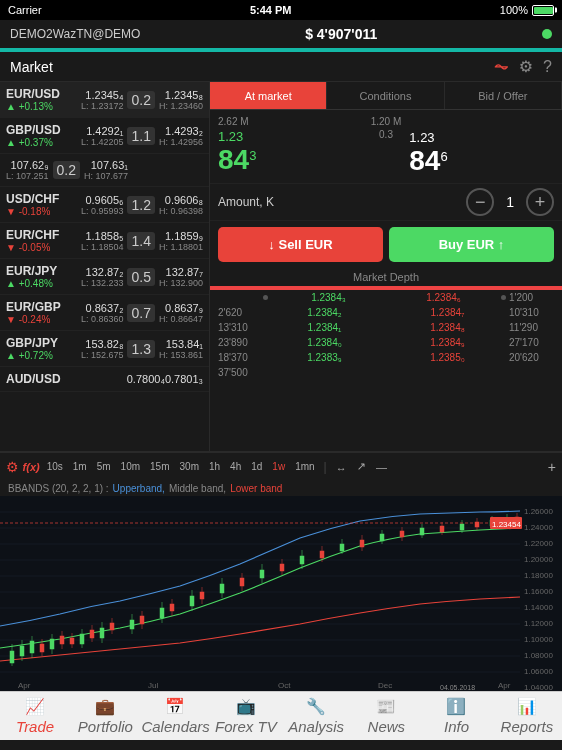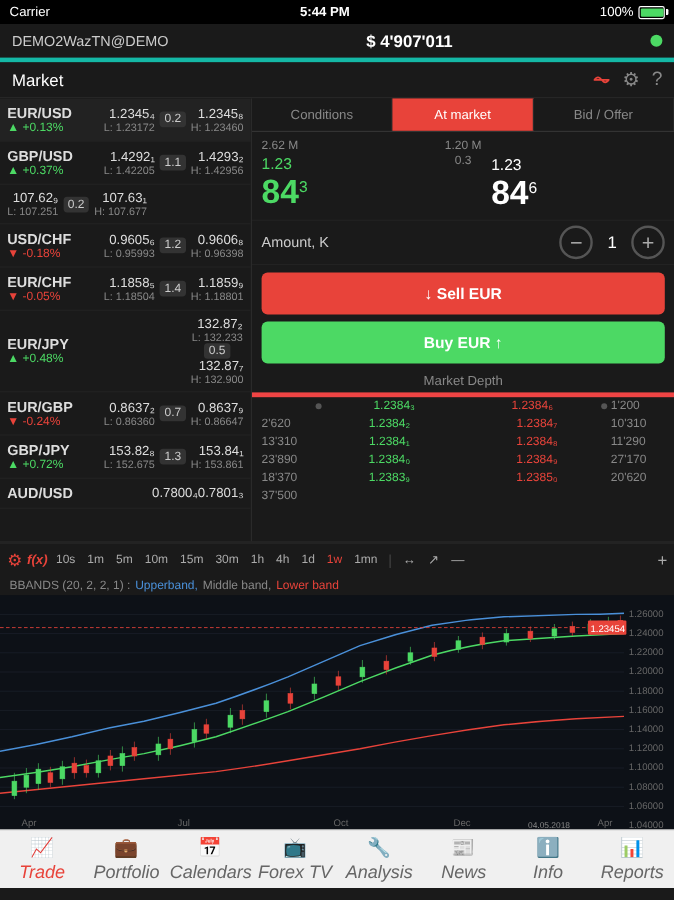--- a/index.html
+++ b/index.html
@@ -35,21 +35,21 @@
     .market-item { display: flex; align-items: center; padding: 5px 6px; border-bottom: 1px solid #222; cursor: pointer; }
     .market-item.active { background: #222; }
     .market-item .pair-info { flex: 1; }
     .market-item .pair-name { font-size: 12px; color: #ddd; font-weight: 600; }
     .market-item .pair-change { font-size: 10px; }
     .pair-change.up { color: #4cd964; }
     .pair-change.down { color: #e8433a; }
     .market-item .prices { text-align: right; flex: 1; }
     .market-item .price-main { font-size: 11px; color: #ddd; }
     .market-item .price-low { font-size: 9px; color: #888; }
-    .market-item .spread-badge { background: #333; border-radius: 3px; padding: 1px 4px; font-size: 10px; color: #ccc; margin: 0 4px; min-width: 20px; text-align: center; }
+    .market-item .spread-badge { background: #333; border-radius: 3px; padding: 1px 4px; font-size: 14px; color: #ccc; margin: 0 4px; min-width: 20px; text-align: center; }
     .market-item .price-right { text-align: right; }
     .market-item .price-right .price-main-r { font-size: 11px; color: #ddd; }
     .market-item .price-right .price-high { font-size: 9px; color: #888; }
 
     
     #right-panel { flex: 1; display: flex; flex-direction: column; background: #1a1a1a; }
 
     
     #order-tabs { display: flex; height: 28px; border-bottom: 1px solid #333; }
     .order-tab { flex: 1; display: flex; align-items: center; justify-content: center; font-size: 11px; color: #888; cursor: pointer; border-right: 1px solid #2a2a2a; }
@@ -65,21 +65,21 @@
     .price-col-right .price-big-r { color: #fff; }
     .sub-price { font-size: 10px; color: #888; margin-bottom: 2px; }
 
     
     #amount-row { display: flex; align-items: center; padding: 4px 8px; border-top: 1px solid #222; border-bottom: 1px solid #222; }
     #amount-row .amt-label { flex: 1; font-size: 12px; color: #ccc; }
     .amt-btn { width: 28px; height: 28px; border-radius: 50%; border: 2px solid #555; background: transparent; color: #aaa; font-size: 18px; cursor: pointer; display: flex; align-items: center; justify-content: center; }
     .amt-value { margin: 0 12px; font-size: 14px; color: #fff; }
 
     
-    #trade-buttons { display: flex; gap: 6px; padding: 6px 8px; flex-direction: column; }
+    #trade-buttons { display: flex; gap: 6px; padding: 6px 8px; }
     .sell-btn { flex: 1; background: #e8433a; color: #fff; border: none; border-radius: 5px; padding: 10px; font-size: 13px; font-weight: 600; cursor: pointer; display: flex; align-items: center; justify-content: center; gap: 4px; }
     .buy-btn { flex: 1; background: #4cd964; color: #fff; border: none; border-radius: 5px; padding: 10px; font-size: 13px; font-weight: 600; cursor: pointer; display: flex; align-items: center; justify-content: center; gap: 4px; }
 
     
     #market-depth { flex: 1; overflow: hidden; }
     #market-depth .depth-title { text-align: center; font-size: 11px; color: #888; padding: 3px 0; border-bottom: 4px solid #ef4444; }
     .depth-row { display: flex; padding: 2px 8px; font-size: 10px; align-items: center; }
     .depth-row .d-vol-left { width: 45px; color: #888; text-align: left; }
     .depth-row .d-bid { flex: 1; color: #4cd964; text-align: center; }
     .depth-row .d-ask { flex: 1; color: #e8433a; text-align: center; }
@@ -225,21 +225,21 @@
           <div class="price-main-r">1.1859₉</div>
           <div class="price-high">H: 1.18801</div>
         </div>
       </div>
     </div>
       <div class="market-item">
       <div class="pair-info">
         <div class="pair-name">EUR/JPY</div>
         <div class="pair-change up">▲ +0.48%</div>
       </div>
-      <div style="display:flex;align-items:center;flex-direction:column;">
+      <div style="display:flex;align-items:center;">
         <div class="prices">
           <div class="price-main">132.87₂</div>
           <div class="price-low">L: 132.233</div>
         </div>
         <div class="spread-badge">0.5</div>
         <div class="price-right">
           <div class="price-main-r">132.87₇</div>
           <div class="price-high">H: 132.900</div>
         </div>
       </div>
@@ -294,22 +294,22 @@
           <div class="price-high"></div>
         </div>
       </div>
     </div>
     </div>
 
   <div id="right-panel">
 
     <div id="order-tabs">
 
-    <div class="order-tab">Conditions</div>
-        <div class="order-tab active">At market</div>
+    <div class="order-tab active">At market</div>
+        <div class="order-tab">Conditions</div>
         <div class="order-tab">Bid / Offer</div>
       </div>
 
     <div id="price-display">
       <div class="price-col">
         <div class="price-vol">2.62 M</div>
         <div class="price-big" style="color:#4cd964">
           <span>1.23</span><br>
           <span class="price-large">84</span><span class="price-sup">3</span>
         </div>

